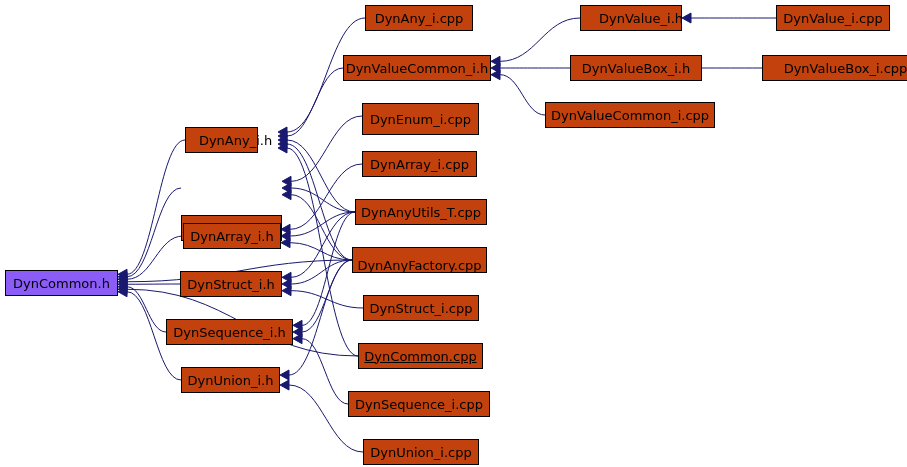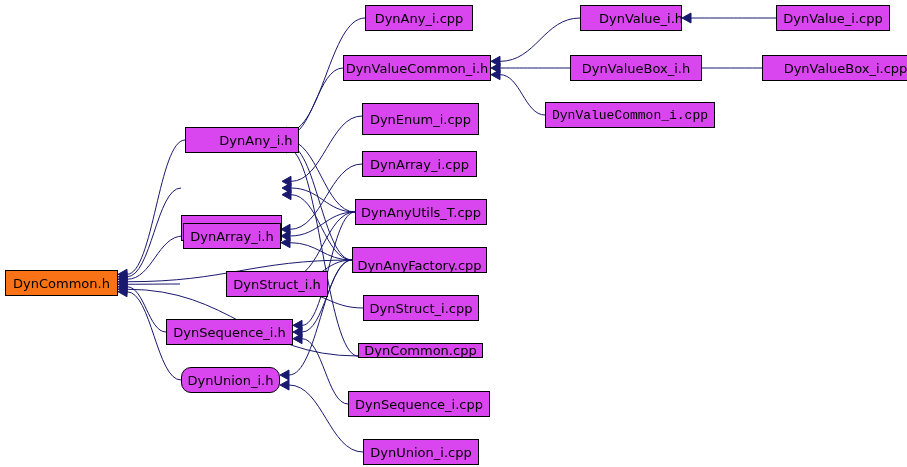--- a/index.html
+++ b/index.html
@@ -7,28 +7,28 @@
     width:907px;height:467px;
     font-family:"DejaVu Sans","Liberation Sans",sans-serif;
     overflow:hidden;
   }
   #graph{position:relative;width:907px;height:467px;background:#ffffff;}
   #edges{position:absolute;left:0;top:0;width:907px;height:467px;}
   .node{
     position:absolute;
     box-sizing:border-box;
     border:1px solid #000000;
-    background:#d946ef;
+    background:#c2410c;
     display:flex;align-items:center;justify-content:center;
     font-size:13px;
     color:#000000;
     white-space:nowrap;
     letter-spacing:0px;
   }
-  .node.root{background:#f97316;}
+  .node.root{background:#8b5cf6;}
   .node-label{pointer-events:none;line-height:1;}
 </style>
 </head>
 <body>
 
 <div id="graph">
   <svg id="edges" width="907" height="467" viewBox="0 0 907 467" xmlns="http://www.w3.org/2000/svg">
       <path d="M 185 140 C 158.9 140, 153.1 274.25, 127 274.25" fill="none" stroke="#191970" stroke-width="1"></path>
       <polygon points="118,274.25 127,269.25 127,279.25" fill="#191970" stroke="#191970" stroke-width="1"></polygon>
       <path d="M 181 188 C 156.7 188, 151.3 276.75, 127 276.75" fill="none" stroke="#191970" stroke-width="1"></path>
@@ -91,36 +91,36 @@
       <polygon points="491,74.66666666666667 500,69.66666666666667 500,79.66666666666667" fill="#191970" stroke="#191970" stroke-width="1"></polygon>
       <path d="M 776 18 C 737.75 18, 729.25 18, 691 18" fill="none" stroke="#191970" stroke-width="1"></path>
       <polygon points="682,18 691,13 691,23" fill="#191970" stroke="#191970" stroke-width="1"></polygon>
       <path d="M 762 68 C 733.65 68, 727.35 68, 699 68" fill="none" stroke="#191970" stroke-width="1"></path>
       <polygon points="690,68 699,63 699,73" fill="#191970" stroke="#191970" stroke-width="1"></polygon>
     </svg>
   <div id="nodes">
       <div class="node root" style="left: 5px; top: 270px; width: 113px; height: 26px;">
         <span class="node-label">DynCommon.h</span>
       </div>
-      <div class="node" style="left: 185px; top: 127px; width: 114px; height: 26px; padding-left: 28px;">
+      <div class="node" style="left: 185px; top: 127px; width: 73px; height: 26px; padding-left: 28px;">
         <span class="node-label">DynAny_i.h</span>
       </div>
       <div class="node" style="left: 181px; top: 175px; width: 101px; height: 26px; margin-top: 40px;">
         <span class="node-label">DynEnum_i.h</span>
       </div>
       <div class="node" style="left: 183px; top: 223px; width: 98px; height: 26px;">
         <span class="node-label">DynArray_i.h</span>
       </div>
-      <div class="node" style="left: 180px; top: 271px; width: 102px; height: 26px; margin-left: 46px;">
+      <div class="node" style="left: 180px; top: 271px; width: 102px; height: 26px;">
         <span class="node-label">DynStruct_i.h</span>
       </div>
       <div class="node" style="left: 166px; top: 319px; width: 127px; height: 26px;">
         <span class="node-label">DynSequence_i.h</span>
       </div>
-      <div class="node" style="left: 181px; top: 367px; width: 99px; height: 26px; border-radius: 10px;">
+      <div class="node" style="left: 181px; top: 367px; width: 99px; height: 26px;">
         <span class="node-label">DynUnion_i.h</span>
       </div>
       <div class="node" style="left: 365px; top: 5px; width: 108px; height: 26px;">
         <span class="node-label">DynAny_i.cpp</span>
       </div>
       <div class="node" style="left: 343px; top: 55px; width: 148px; height: 26px; align-items: center;">
         <span class="node-label">DynValueCommon_i.h</span>
       </div>
       <div class="node" style="left: 362px; top: 103px; width: 117px; height: 32px;">
         <span class="node-label">DynEnum_i.cpp</span>
@@ -130,36 +130,36 @@
       </div>
       <div class="node" style="left: 355px; top: 199px; width: 132px; height: 26px;">
         <span class="node-label">DynAnyUtils_T.cpp</span>
       </div>
       <div class="node" style="left: 352px; top: 247px; width: 135px; height: 26px; align-items: flex-end;">
         <span class="node-label">DynAnyFactory.cpp</span>
       </div>
       <div class="node" style="left: 363px; top: 295px; width: 116px; height: 26px;">
         <span class="node-label">DynStruct_i.cpp</span>
       </div>
-      <div class="node" style="left: 358px; top: 343px; width: 125px; height: 15px;">
+      <div class="node" style="left: 358px; top: 343px; width: 125px; height: 26px; text-decoration: underline;">
         <span class="node-label">DynCommon.cpp</span>
       </div>
       <div class="node" style="left: 348px; top: 391px; width: 142px; height: 26px;">
         <span class="node-label">DynSequence_i.cpp</span>
       </div>
       <div class="node" style="left: 363px; top: 439px; width: 116px; height: 26px;">
         <span class="node-label">DynUnion_i.cpp</span>
       </div>
       <div class="node" style="left: 580px; top: 5px; width: 102px; height: 26px; padding-left: 20px;">
         <span class="node-label">DynValue_i.h</span>
       </div>
       <div class="node" style="left: 570px; top: 55px; width: 132px; height: 26px;">
         <span class="node-label">DynValueBox_i.h</span>
       </div>
-      <div class="node" style="left: 545px; top: 102px; width: 170px; height: 26px; font-family: Liberation Mono, monospace;">
+      <div class="node" style="left: 545px; top: 102px; width: 170px; height: 26px;">
         <span class="node-label">DynValueCommon_i.cpp</span>
       </div>
       <div class="node" style="left: 776px; top: 5px; width: 114px; height: 26px;">
         <span class="node-label">DynValue_i.cpp</span>
       </div>
       <div class="node" style="left: 762px; top: 55px; width: 167px; height: 26px;">
         <span class="node-label">DynValueBox_i.cpp</span>
       </div>
     </div>
 </div>

